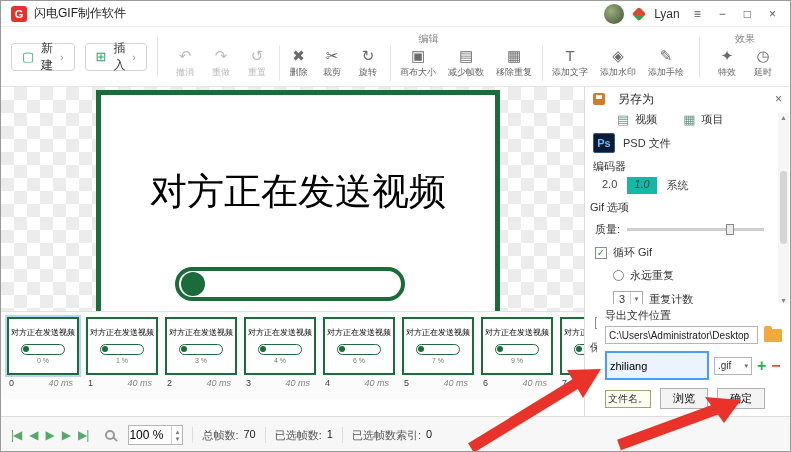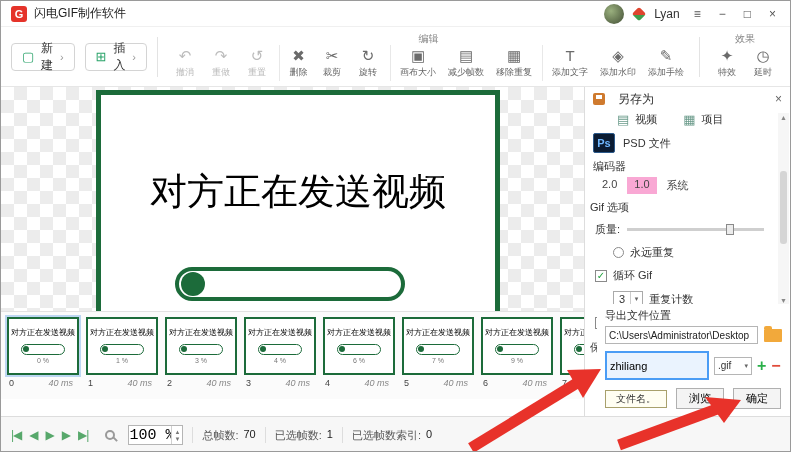--- a/index.html
+++ b/index.html
@@ -52,21 +52,21 @@
   .sp-close { margin-left: auto; color: #666; font-size: 12px; cursor: pointer; }
   .sp-scroll { position: relative; padding-right: 14px; }
   .type-row { display: flex; gap: 26px; padding: 1px 0 3px 32px; align-items: center; }
   .type-item { display: flex; gap: 6px; align-items: center; cursor: pointer; }
   .type-icon { font-size: 13px; color: #6a9a8a; }
   .psd-row { display: flex; gap: 8px; align-items: center; padding-left: 8px; margin-top: 3px; cursor: pointer; }
   .ps-badge { width: 22px; height: 20px; background: #0b1c33; color: #6fb7ff; font-size: 11px; font-weight: bold; display: flex; align-items: center; justify-content: center; border: 1px solid #2c5a8c; border-radius: 2px; }
   .enc-label { padding-left: 8px; margin-top: 6px; }
   .enc-row { display: flex; gap: 3px; padding-left: 10px; margin-top: 3px; }
   .enc-opt { padding: 1px 7px; color: #444; cursor: pointer; }
-  .enc-opt.selected { background: #f9a8d4; }
+  .enc-opt.selected { background: #14b8a6; font-style: italic; }
   .gif-options { padding-left: 5px; margin-top: 6px; }
   .quality-row { display: flex; align-items: center; gap: 7px; padding: 7px 12px 0 10px; }
   .slider { flex: 1; height: 3px; background: #cfcfcf; position: relative; cursor: pointer; }
   .slider-handle { position: absolute; left: 72%; top: -4px; width: 8px; height: 11px; background: #ececec; border: 1px solid #8a8a8a; }
   .check-row { display: flex; align-items: center; gap: 6px; padding-left: 10px; margin-top: 8px; }
   .check-row.indent { padding-left: 28px; }
   .checkbox { width: 12px; height: 12px; border: 1px solid #8a8a8a; background: #fff; display: flex; align-items: center; justify-content: center; font-size: 10px; color: #1fa23c; line-height: 1; cursor: pointer; flex: none; }
   .checkbox.checked::before { content: "✓"; }
   .radio { width: 11px; height: 11px; border: 1px solid #8a8a8a; border-radius: 50%; background: #fff; cursor: pointer; flex: none; }
   .spinner { display: flex; align-items: center; border: 1px solid #aaa; height: 16px; background: #fff; cursor: pointer; }
@@ -83,21 +83,21 @@
   .path-input { flex: 1; height: 18px; border: 1px solid #b5b5b5; font-size: 10px; padding: 0 3px; color: #222; font-family: inherit; }
   .folder-btn { width: 18px; height: 13px; background: #f2a93b; border-radius: 1px; position: relative; cursor: pointer; flex: none; }
   .folder-btn::before { content: ""; position: absolute; top: -3px; left: 0; width: 8px; height: 3px; background: #f2a93b; border-radius: 2px 2px 0 0; }
   .name-row { display: flex; gap: 5px; margin-top: 7px; align-items: center; }
   .name-input { width: 104px; height: 29px; border: 2px solid #4a9cf5; background: #eaf3fe; font-size: 11px; padding: 0 3px; font-family: inherit; }
   .ext-box { width: 38px; height: 18px; border: 1px solid #b5b5b5; display: flex; align-items: center; justify-content: space-between; padding: 0 3px; font-size: 10px; cursor: pointer; background: #fff; }
   .ext-caret { font-size: 7px; color: #666; }
   .add-btn { color: #2ab04a; font-size: 16px; font-weight: bold; cursor: pointer; line-height: 1; }
   .remove-btn { color: #e04b3a; font-size: 16px; font-weight: bold; cursor: pointer; line-height: 1; }
   .bottom-row { display: flex; align-items: center; gap: 9px; margin-top: 8px; }
-  .tooltip { border: 1px solid #a8a06c; background: #fffef2; font-size: 10px; padding: 1px 10px; color: #333; }
+  .tooltip { border: 1px solid #a8a06c; background: #fffef2; font-size: 10px; padding: 1px 2px; color: #333; }
   .panel-btn { border: 1px solid #b0b0b0; background: #f4f4f4; font-size: 11px; padding: 2px 12px; cursor: pointer; font-family: inherit; }
 
   
   .filmstrip { position: absolute; top: 310px; left: 0; width: 585px; height: 88px; background: #fbfbfb; border-top: 1px solid #e2e2e2; }
   .frames { display: flex; gap: 7px; padding: 5px 0 0 6px; width: 585px; overflow: hidden; }
   .frame { display: flex; flex-direction: column; flex: none; cursor: pointer; }
   .frame.selected .thumb { box-shadow: 0 0 0 2px #bcd6f2; }
   .thumb { width: 72px; height: 58px; border: 2px solid #1c6b3a; background: #fff; display: flex; flex-direction: column; align-items: center; overflow: hidden; }
   .thumb-text { font-size: 8px; font-family: "DejaVu Serif", serif; margin-top: 8px; white-space: nowrap; color: #000; }
   .mini-pill { margin-top: 6px; width: 44px; height: 11px; border: 1.5px solid #1c6b3a; border-radius: 6px; position: relative; }
@@ -106,21 +106,21 @@
   .frame-meta { width: 72px; display: flex; justify-content: space-between; font-size: 9px; color: #444; margin-top: 3px; padding: 0 6px 0 2px; }
   .frame-duration { font-style: italic; color: #888; }
 
   
   .statusbar { position: absolute; top: 415px; left: 0; right: 0; height: 37px; background: #f7f7f7; border-top: 1px solid #ddd; display: flex; align-items: center; gap: 9px; padding: 0 10px; }
   .playback { display: flex; gap: 8px; align-items: center; }
   .pb-icon { font-size: 12px; color: #57a86b; cursor: pointer; letter-spacing: -1px; }
   .magnifier { width: 10px; height: 10px; border: 2px solid #9a9a9a; border-radius: 50%; position: relative; margin: 0 4px 0 8px; }
   .magnifier::after { content: ""; position: absolute; width: 6px; height: 2px; background: #9a9a9a; transform: rotate(45deg); right: -5px; bottom: -2px; }
   .zoom-box { display: flex; align-items: center; border: 1px solid #b5b5b5; background: #fff; height: 20px; }
-  .zoom-input { width: 42px; border: none; font-size: 15px; text-align: center; outline: none; font-family: Liberation Mono, monospace; background: transparent; }
+  .zoom-input { width: 42px; border: none; font-size: 12px; text-align: left; outline: none; font-family: Liberation Sans, sans-serif; background: transparent; }
   .zoom-spin { display: flex; flex-direction: column; border-left: 1px solid #d0d0d0; font-size: 6px; color: #777; line-height: 1; padding: 1px 2px; gap: 1px; align-self: stretch; justify-content: center; cursor: pointer; }
   .vsep2 { width: 1px; height: 16px; background: #ddd; }
   .stat { display: flex; gap: 5px; font-size: 11px; color: #555; }
   .stat .val { color: #222; }
   .export-btn { margin-left: auto; background: #1fa53c; color: #fff; border: none; width: 84px; height: 27px; font-size: 13px; border-radius: 2px; letter-spacing: 4px; cursor: pointer; font-family: inherit; }
 
   
   .arrows-overlay { position: absolute; inset: 0; width: 791px; height: 452px; z-index: 60; pointer-events: none; }
 </style>
 </head>
@@ -283,27 +283,27 @@
             <span>系统</span>
           </div>
         </div>
       <div class="gif-options">Gif 选项</div>
       <div class="quality-row">
         <span>质量:</span>
         <div class="slider">
           <div class="slider-handle"></div>
         </div>
       </div>
+      <div class="check-row">
+        <span class="checkbox checked"></span>
+        <span>循环 Gif</span>
+      </div>
       <div class="check-row indent">
         <span class="radio"></span>
         <span>永远重复</span>
-      </div>
-      <div class="check-row">
-        <span class="checkbox checked"></span>
-        <span>循环 Gif</span>
       </div>
       <div class="check-row indent">
         <span class="spinner">
           <span class="spin-val">3</span>
           <span class="spin-arrow">▾</span>
         </span>
         <span>重复计数</span>
       </div>
       <div class="check-row">
         <span class="checkbox"></span>

